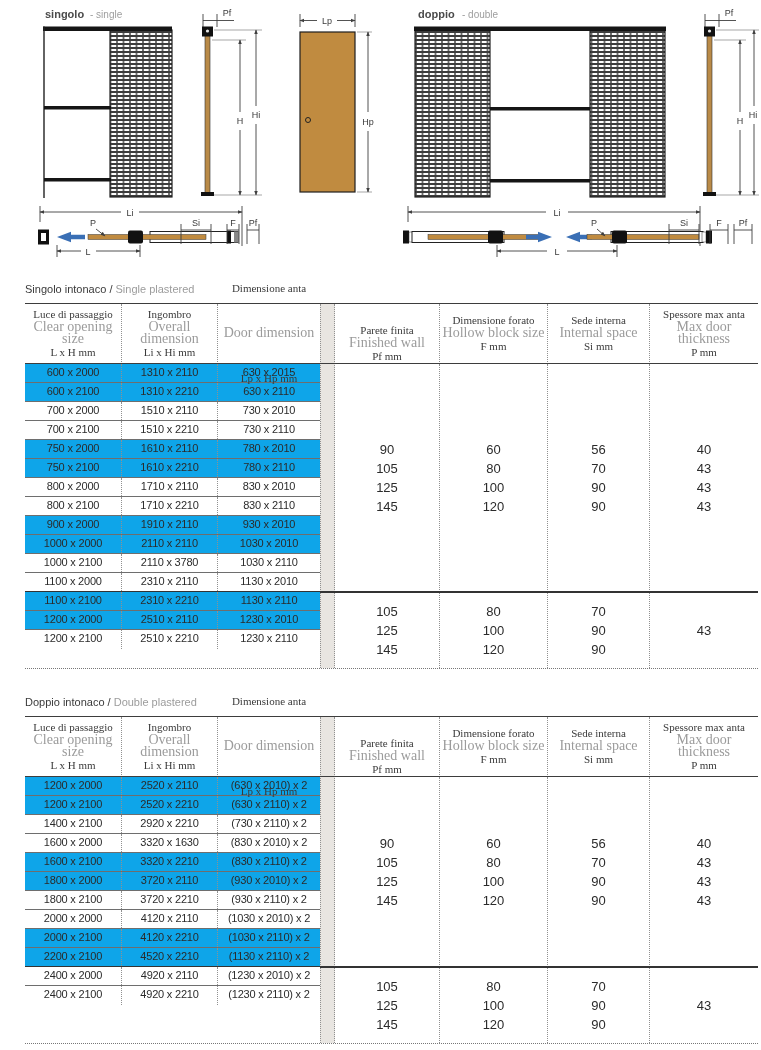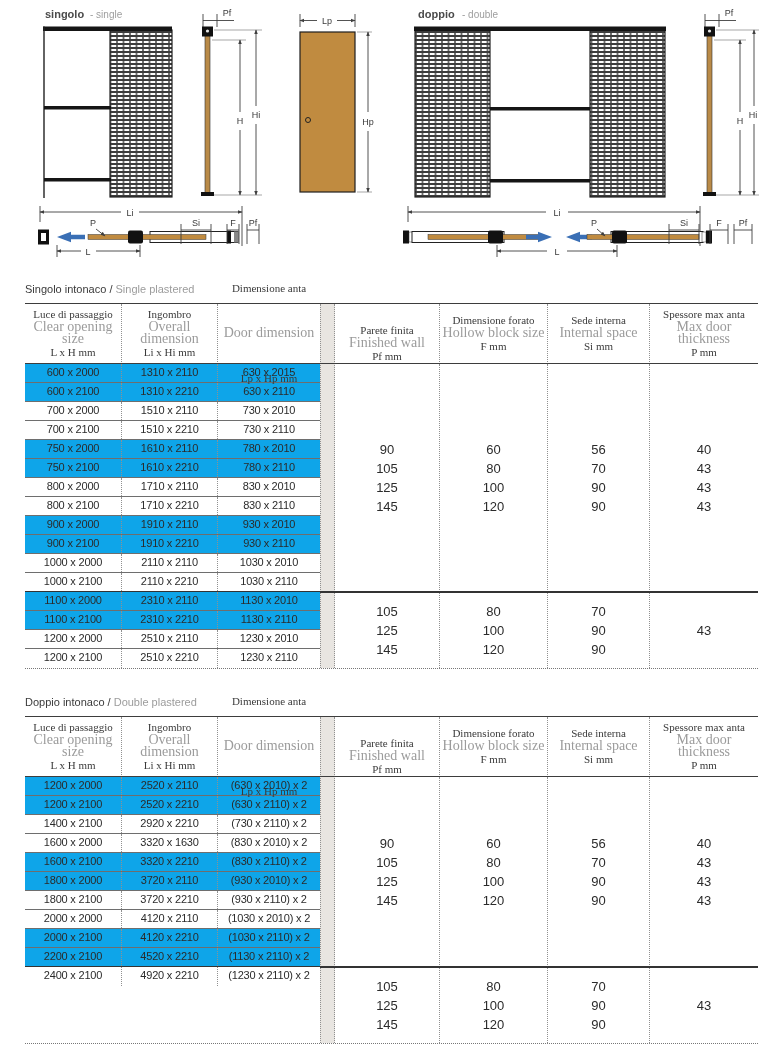--- a/index.html
+++ b/index.html
@@ -303,32 +303,27 @@
           <div class="cell c1 vd">800 x 2100</div>
           <div class="cell c2 vd">1710 x 2210</div>
           <div class="cell c3">830 x 2110</div>
         </div>
           <div class="row">
           <div class="cell c1 vd">900 x 2000</div>
           <div class="cell c2 vd">1910 x 2110</div>
           <div class="cell c3">930 x 2010</div>
         </div>
           <div class="row">
-          <div class="cell c1 vd">900 x 2100</div>
-          <div class="cell c2 vd">1910 x 2210</div>
-          <div class="cell c3">930 x 2110</div>
-        </div>
-          <div class="row">
           <div class="cell c1 vd">1000 x 2000</div>
           <div class="cell c2 vd">2110 x 2110</div>
           <div class="cell c3">1030 x 2010</div>
         </div>
           <div class="row">
           <div class="cell c1 vd">1000 x 2100</div>
-          <div class="cell c2 vd">2110 x 2210</div>
+          <div class="cell c2 vd">2110 x 3780</div>
           <div class="cell c3">1030 x 2110</div>
         </div>
           <div class="row">
           <div class="cell c1 vd">1100 x 2000</div>
           <div class="cell c2 vd">2310 x 2110</div>
           <div class="cell c3">1130 x 2010</div>
         </div>
           <div class="row">
           <div class="cell c1 vd">1100 x 2100</div>
           <div class="cell c2 vd">2310 x 2210</div>
@@ -494,20 +489,25 @@
           <div class="cell c1 vd">2000 x 2100</div>
           <div class="cell c2 vd">4120 x 2210</div>
           <div class="cell c3">(1030 x 2110) x 2</div>
         </div>
           <div class="row">
           <div class="cell c1 vd">2200 x 2100</div>
           <div class="cell c2 vd">4520 x 2210</div>
           <div class="cell c3">(1130 x 2110) x 2</div>
         </div>
           <div class="row">
+          <div class="cell c1 vd">2400 x 2000</div>
+          <div class="cell c2 vd">4920 x 2110</div>
+          <div class="cell c3">(1230 x 2010) x 2</div>
+        </div>
+          <div class="row">
           <div class="cell c1 vd">2400 x 2100</div>
           <div class="cell c2 vd">4920 x 2210</div>
           <div class="cell c3">(1230 x 2110) x 2</div>
         </div>
         </div>
     </div>
 
     <div class="t-band"></div>
 
     <div class="t-right">

